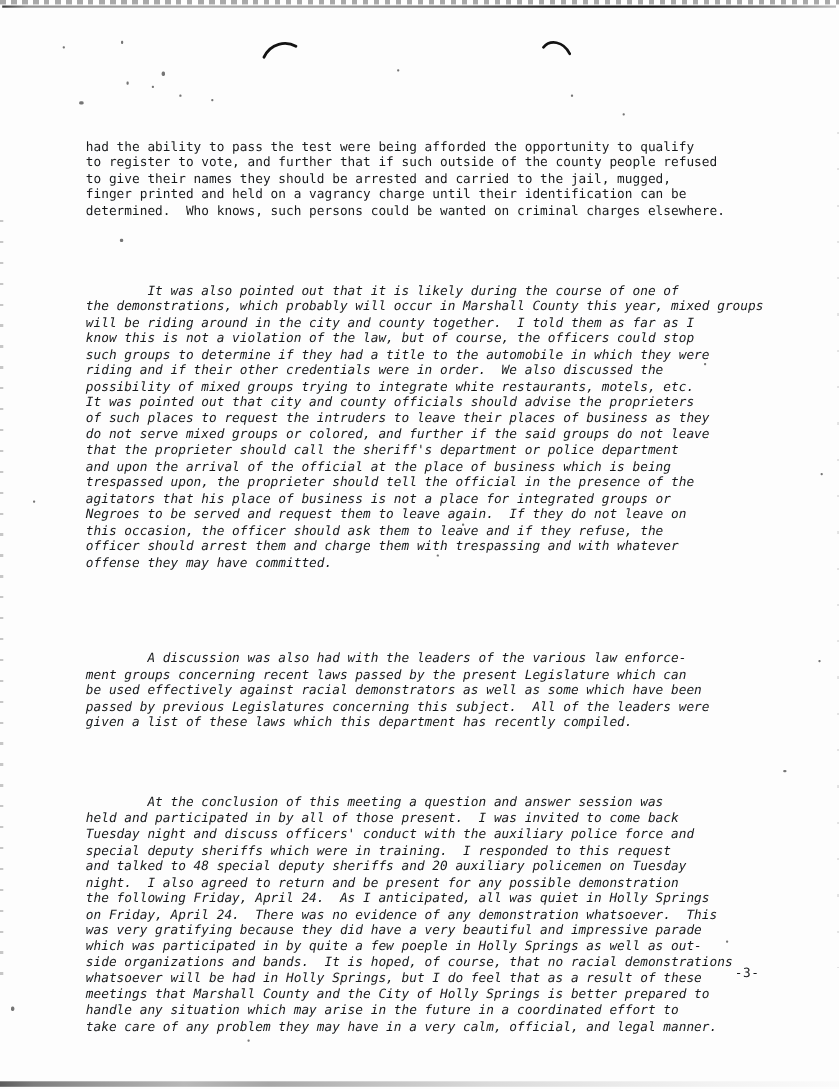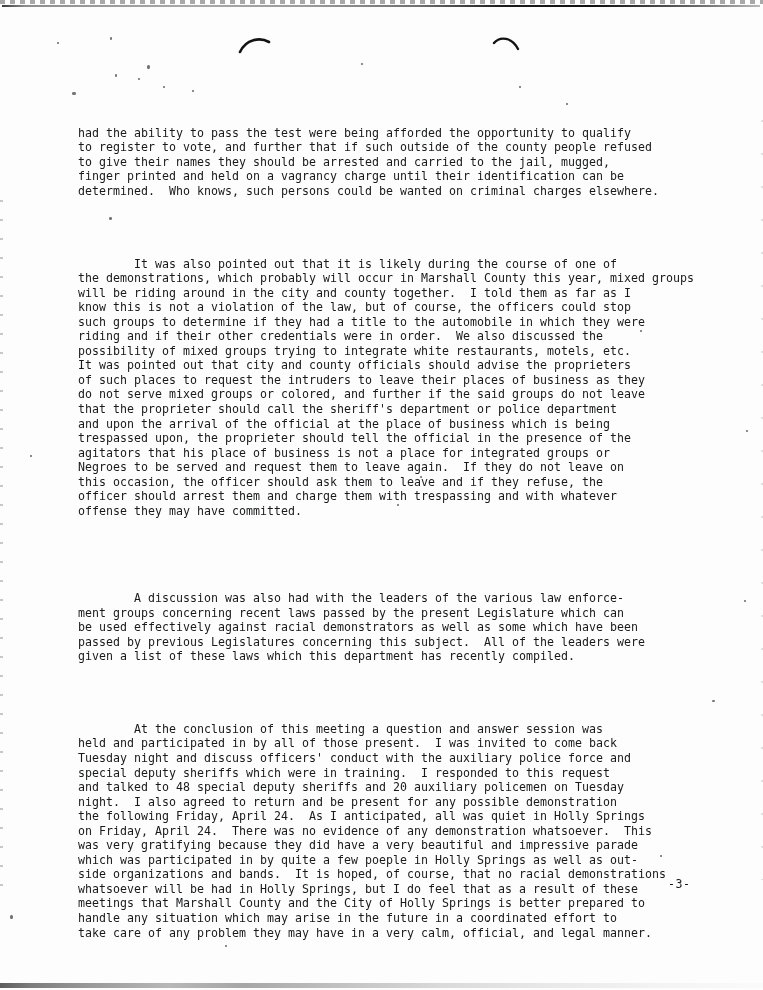--- a/index.html
+++ b/index.html
@@ -96,20 +96,21 @@
     color: #17191b;
     letter-spacing: 0.02px;
     white-space: pre;
   }
   .para {
     margin: 0;
     white-space: pre;
   }
   .para + .para {
     margin-top: 14.5px;
+    font-style: italic;
   }
 
   #page-number {
     position: absolute;
     top: 877px;
     left: 668px;
     font-family: "DejaVu Sans Mono", "Liberation Mono", monospace;
     font-size: 11.6px;
     color: #17191b;
     letter-spacing: 0.5px;

